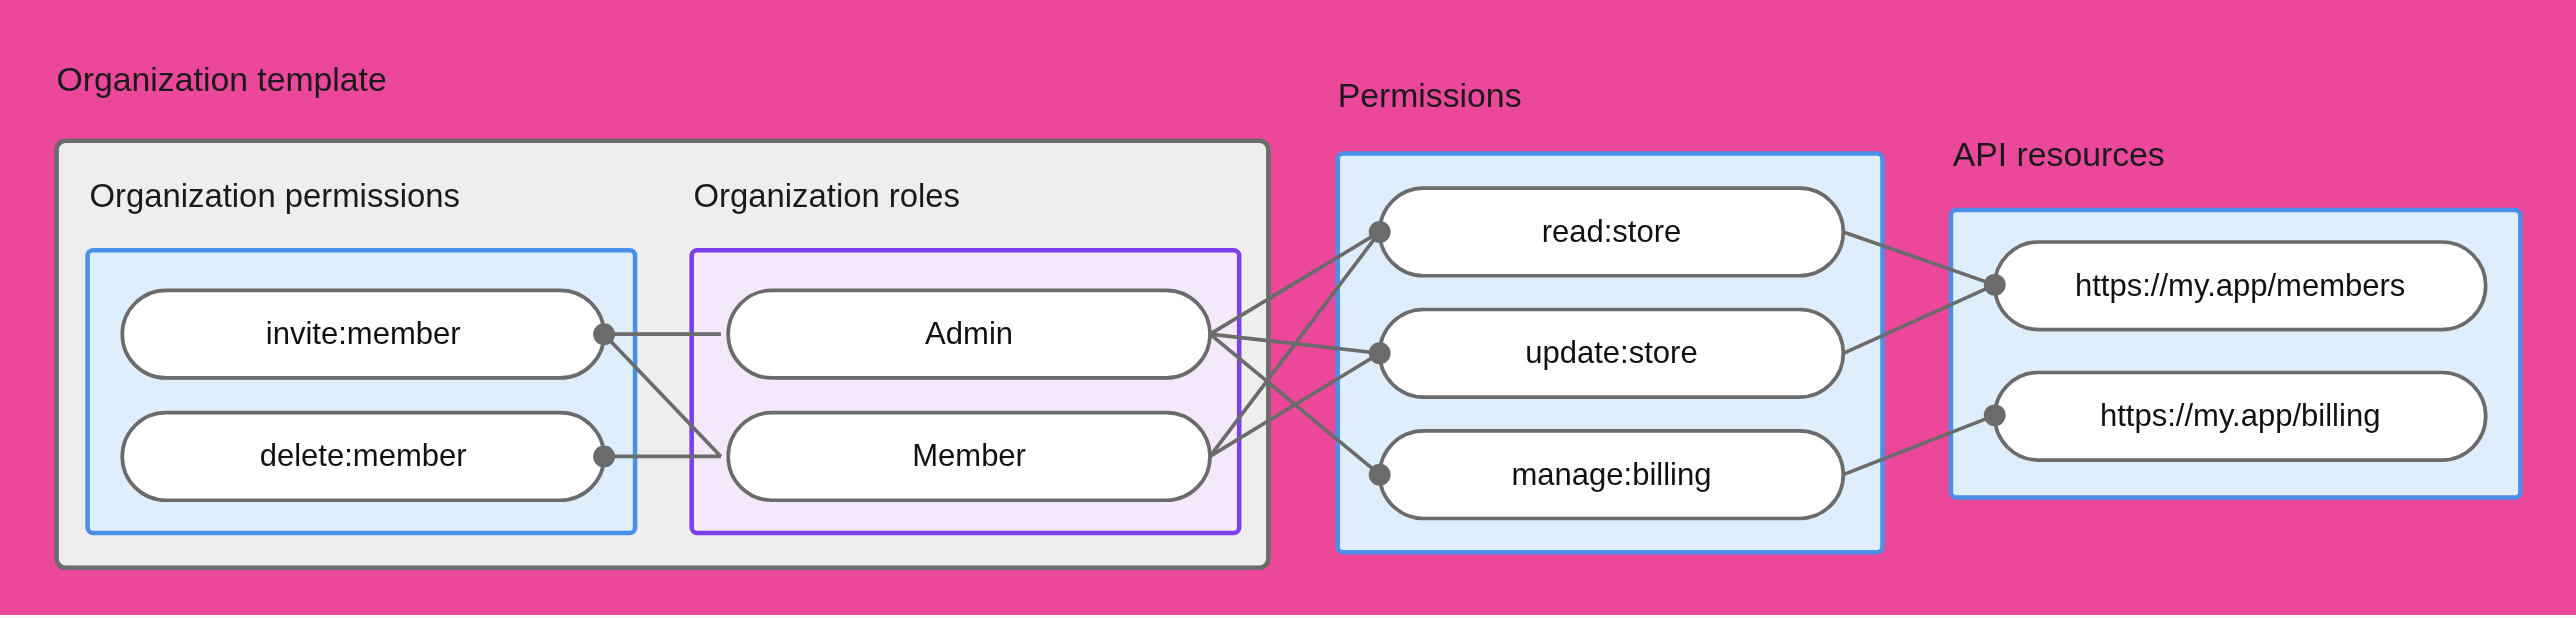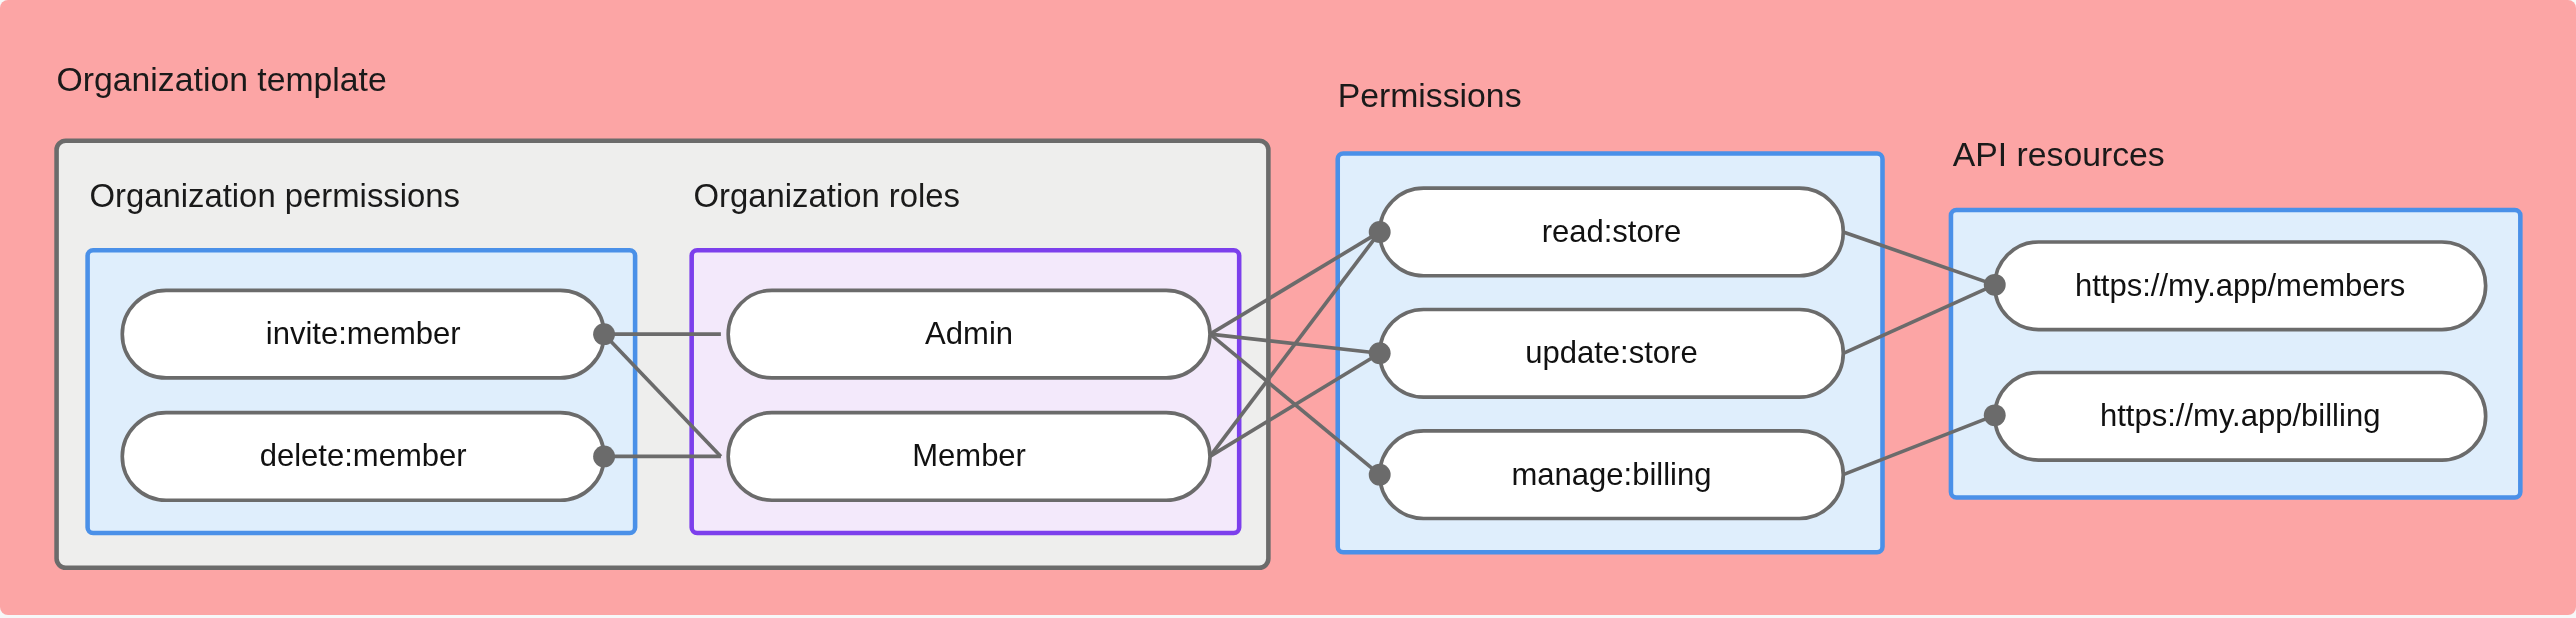--- a/index.html
+++ b/index.html
@@ -10,22 +10,21 @@
   body {
     width: 2576px;
     height: 619px;
     font-family: "Liberation Sans", sans-serif;
     overflow: hidden;
   }
   #stage {
     position: relative;
     width: 2576px;
     height: 615px;
-    background: #fca5a5;
-    border-radius: 8px;
+    background: #ec4899;
   }
   svg#diagram {
     position: absolute;
     left: 0;
     top: 0;
     width: 2576px;
     height: 619px;
     display: block;
   }
   .grp-title {

